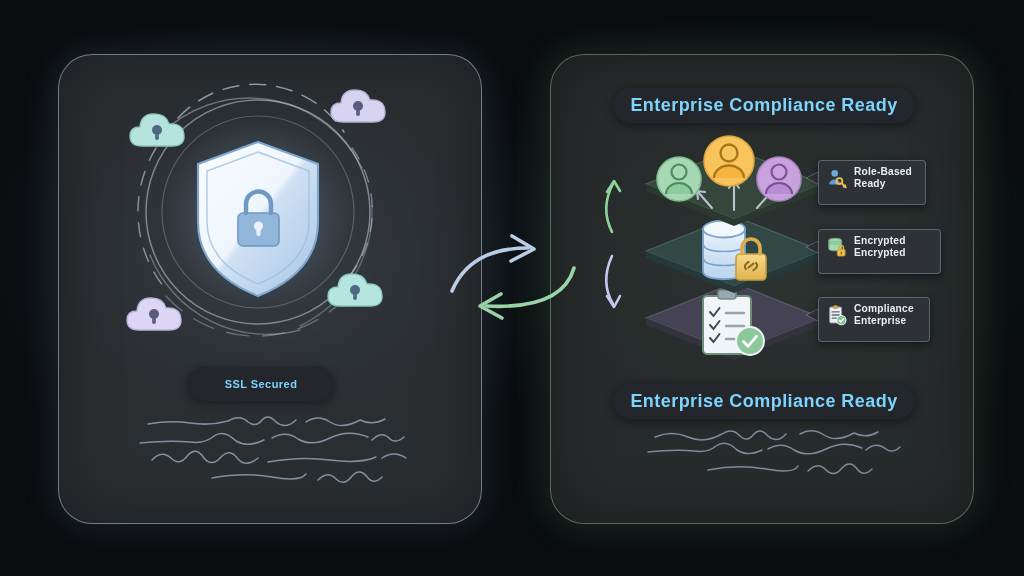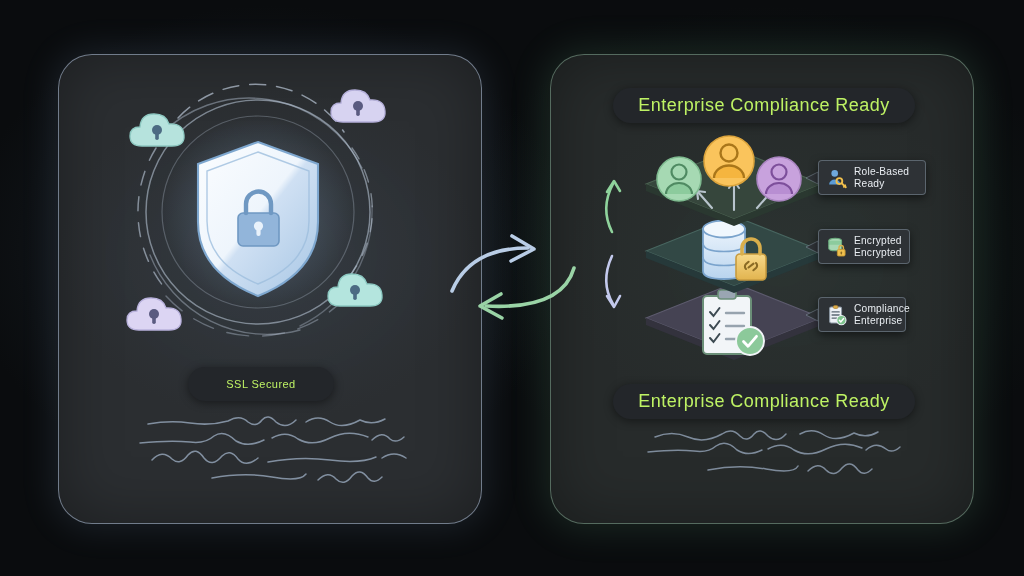--- a/index.html
+++ b/index.html
@@ -48,55 +48,57 @@
       inset 0 0 60px rgba(0,0,0,0.35);
   }
 
   
   .pill {
     position: absolute;
     display: flex;
     align-items: center;
     justify-content: center;
     background: #23262a;
-    color: #bef264;
+    color: #7dd3fc;
     border-radius: 999px;
     letter-spacing: .45px;
     white-space: nowrap;
     box-shadow: 0 2px 10px rgba(0,0,0,0.45);
+    font-weight: bold;
   }
   #pill-ssl      { left: 188px; top: 367px; width: 146px; height: 34px; font-size: 11px; }
   #pill-ent-top  { left: 613px; top: 88px;  width: 302px; height: 35px; font-size: 18px; }
   #pill-ent-bot  { left: 613px; top: 384px; width: 302px; height: 35px; font-size: 18px; }
 
   
   .svg-abs { position: absolute; left: 0; top: 0; width: 1024px; height: 576px; pointer-events: none; }
 
   
   .callout {
     position: absolute;
     display: flex;
     align-items: center;
     gap: 6px;
-    padding: 5px 9px 5px 7px;
+    padding: 5px 9px 15px 7px;
     background: #2e3236;
     border: 1px solid rgba(160,178,196,0.40);
     border-radius: 4px;
     box-shadow: 0 3px 9px rgba(0,0,0,0.5);
+    font-weight: bold;
   }
   .callout-text {
     color: #e9edf2;
     font-size: 10.2px;
     line-height: 11.6px;
     letter-spacing: .2px;
   }
   .callout-text span { display: block; white-space: nowrap; }
   #callout-rbac { left: 818px; top: 160px; width: 108px; }
-  #callout-db   { left: 818px; top: 229px; width: 92px; }
-  #callout-cc   { left: 818px; top: 297px; width: 88px; }
+  #callout-db   { left: 818px; top: 229px; width: 123px; }
+  #callout-cc   { left: 818px; top: 297px; width: 112px; }
   .callout-icon { width: 22px; height: 22px; flex: 0 0 22px; }
 </style>
 </head>
 <body>
 
 <div id="stage">
 
   <div class="panel panel-left"></div>
 
   <div class="panel panel-right"></div>

